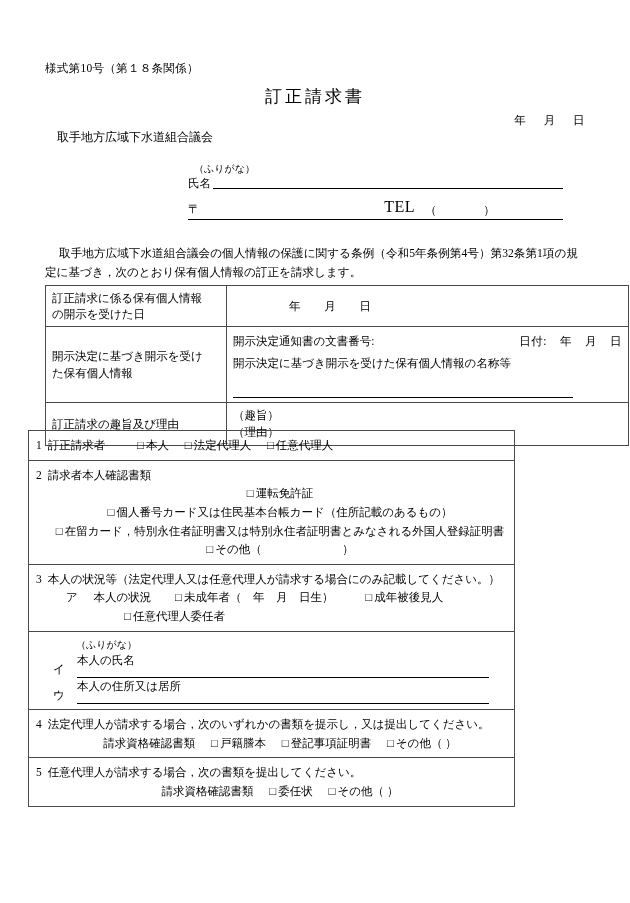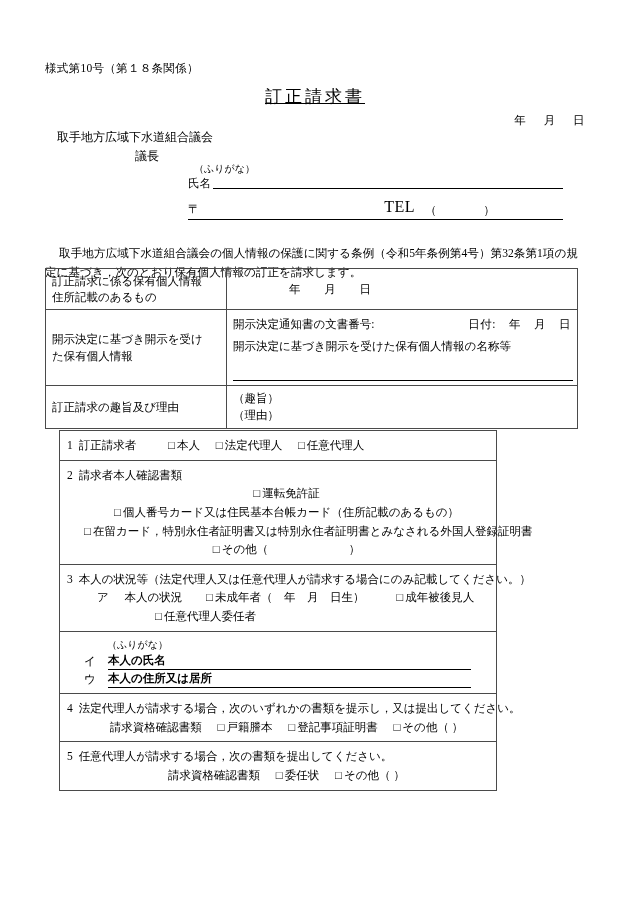--- a/index.html
+++ b/index.html
@@ -35,39 +35,37 @@
     text-align: center;
   }
   .doc-title {
     position: absolute;
     left: 0;
     top: 85px;
     width: 630px;
     text-align: center;
     font-size: 17px;
     letter-spacing: 3px;
-    text-decoration: underline;
   }
   .date-line-top {
     position: absolute;
     right: 45px;
     top: 112px;
     font-size: 11.5px;
     letter-spacing: 0.5px;
   }
   .date-line-top span { margin-left: 14px; }
   .date-line-top span:first-child { margin-left: 0; }
 
   .addressee {
     position: absolute;
     left: 57px;
     top: 128px;
     font-size: 12px;
     line-height: 1.55;
-    text-align: center;
   }
   .addressee .line2 { padding-left: 24px; }
 
   
   .applicant {
     position: absolute;
     left: 188px;
     top: 162px;
     width: 375px;
     font-size: 11.5px;
@@ -129,27 +127,27 @@
     table-layout: fixed;
     font-size: 11.5px;
   }
   table.form-table td {
     border: 1px solid #4a4a4a;
     padding: 4px 6px;
     vertical-align: middle;
   }
   #table-a {
     left: 45px;
-    top: 268px;
-    width: 533px;
+    top: 285px;
+    width: 584px;
   }
   #table-b {
-    left: 59px;
+    left: 28px;
     top: 430px;
-    width: 438px;
+    width: 487px;
   }
   #table-b td {
     vertical-align: top;
     padding: 5px 7px;
   }
   .cell-label { width: 168px; line-height: 1.4; }
   .cell-date { padding-left: 62px !important; }
   .disclosure-cell { line-height: 1.9; }
   .doc-no-line {
     display: flex;
@@ -181,41 +179,39 @@
   .kana-sub { font-size: 10px; padding-left: 40px; }
   .ul-row {
     display: flex;
     align-items: flex-end;
     padding-left: 17px;
   }
   .ul-row .mk { width: 24px; flex: none; }
   .ul-row .txt {
     border-bottom: 1px solid #000;
     flex: 1 1 auto;
-    padding-bottom: 0px;
+    padding-bottom: 8px;
     margin-right: 18px;
-    font-weight: bold;
   }
 </style>
 </head>
 <body>
 
 <div class="page">
 
   <div class="form-no">様式第10号（第１８条関係）</div>
   <div class="doc-title">訂正請求書</div>
   <div class="date-line-top">
     <span>年</span>
     <span>月</span>
     <span>日</span>
   </div>
 
   <div class="addressee">
     <div>取手地方広域下水道組合議会</div>
-    <div class="line2">議長</div>
   </div>
 
   <div class="applicant">
     <div class="furigana">（ふりがな）</div>
     <div class="field-row">
       <span class="field-label">氏名</span>
       <span class="rule"></span>
     </div>
     <div class="zip-row">
       <span class="zip-mark">〒</span>
@@ -227,21 +223,21 @@
 
   <div class="statement">
     <span class="indent">取手地方広域下水道組合議会の個人情報の保護に関する条例（令和5年条例第4号）第32条第1項の</span><span>規定に基づき，次のとおり保有個人情報の訂正を請求します。</span>
   </div>
 
   <table id="table-a" class="form-table">
     <tbody>
         <tr>
       <td class="cell-label">
         <div>訂正請求に係る保有個人情報</div>
-        <div>住所記載のあるもの</div>
+        <div>の開示を受けた日</div>
       </td>
       <td class="cell-date">
         <span>年</span>
         <span class="gap-m"></span>
         <span>月</span>
         <span class="gap-m"></span>
         <span>日</span>
       </td>
     </tr>
     <tr>

